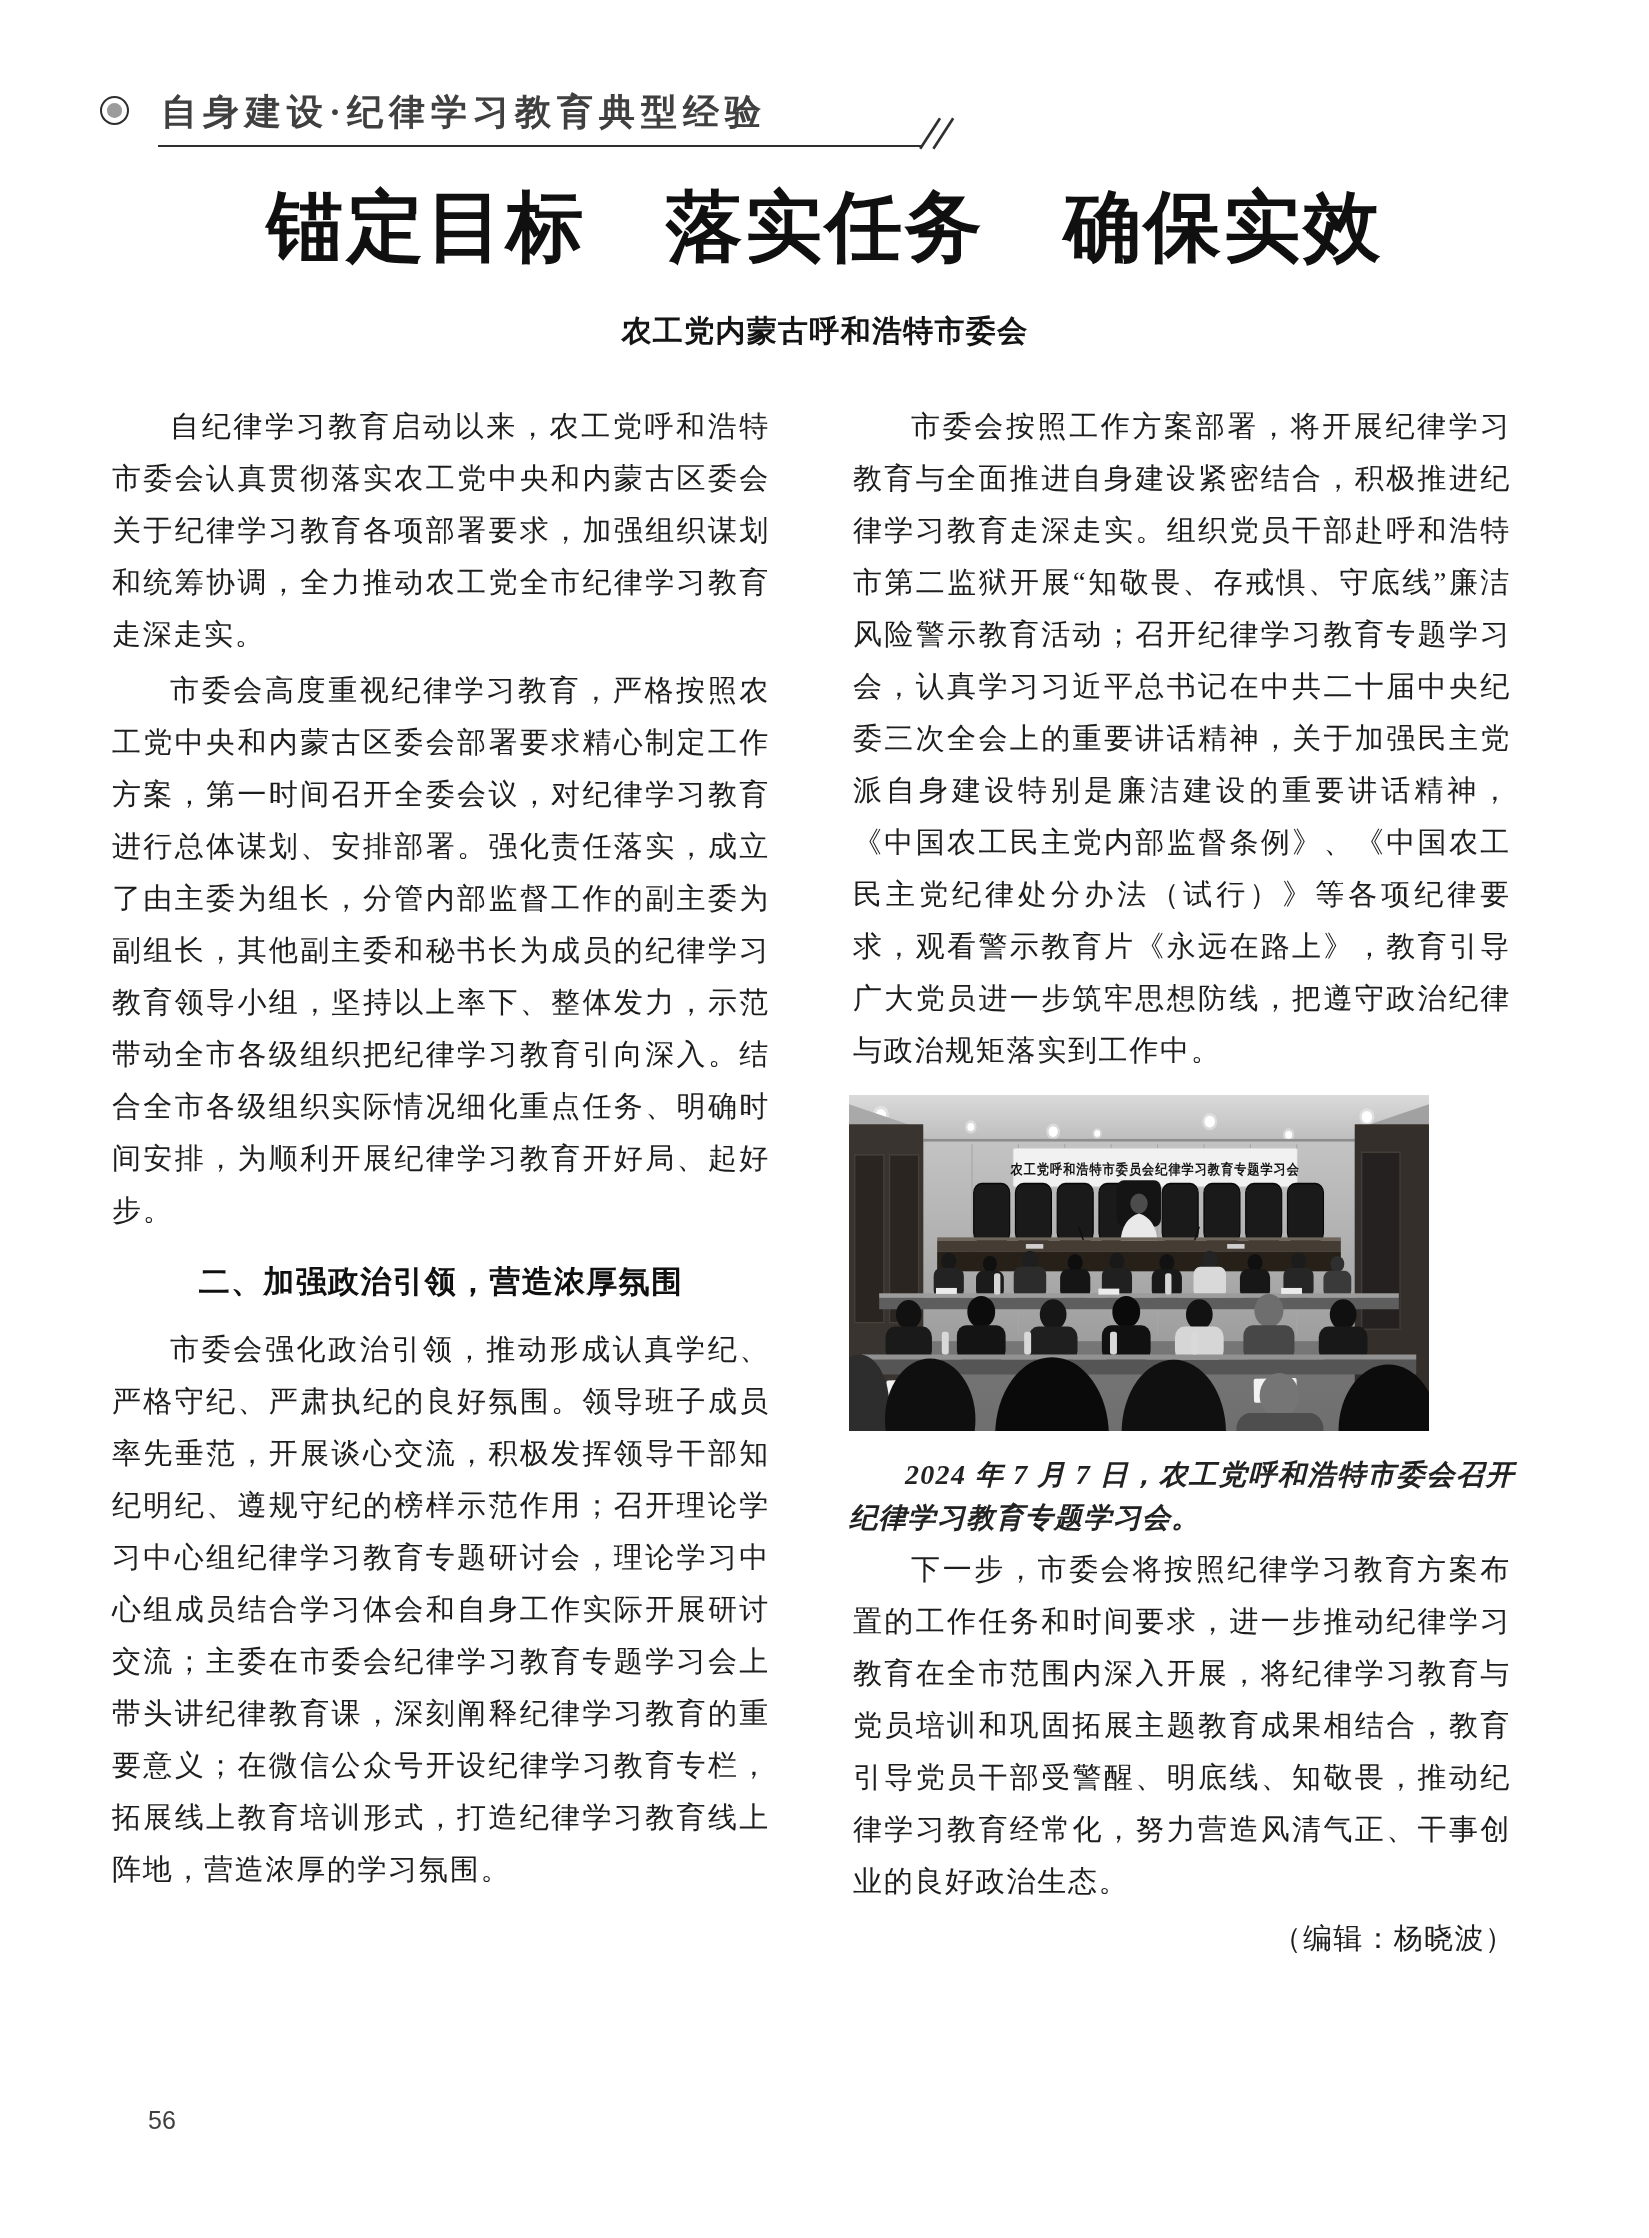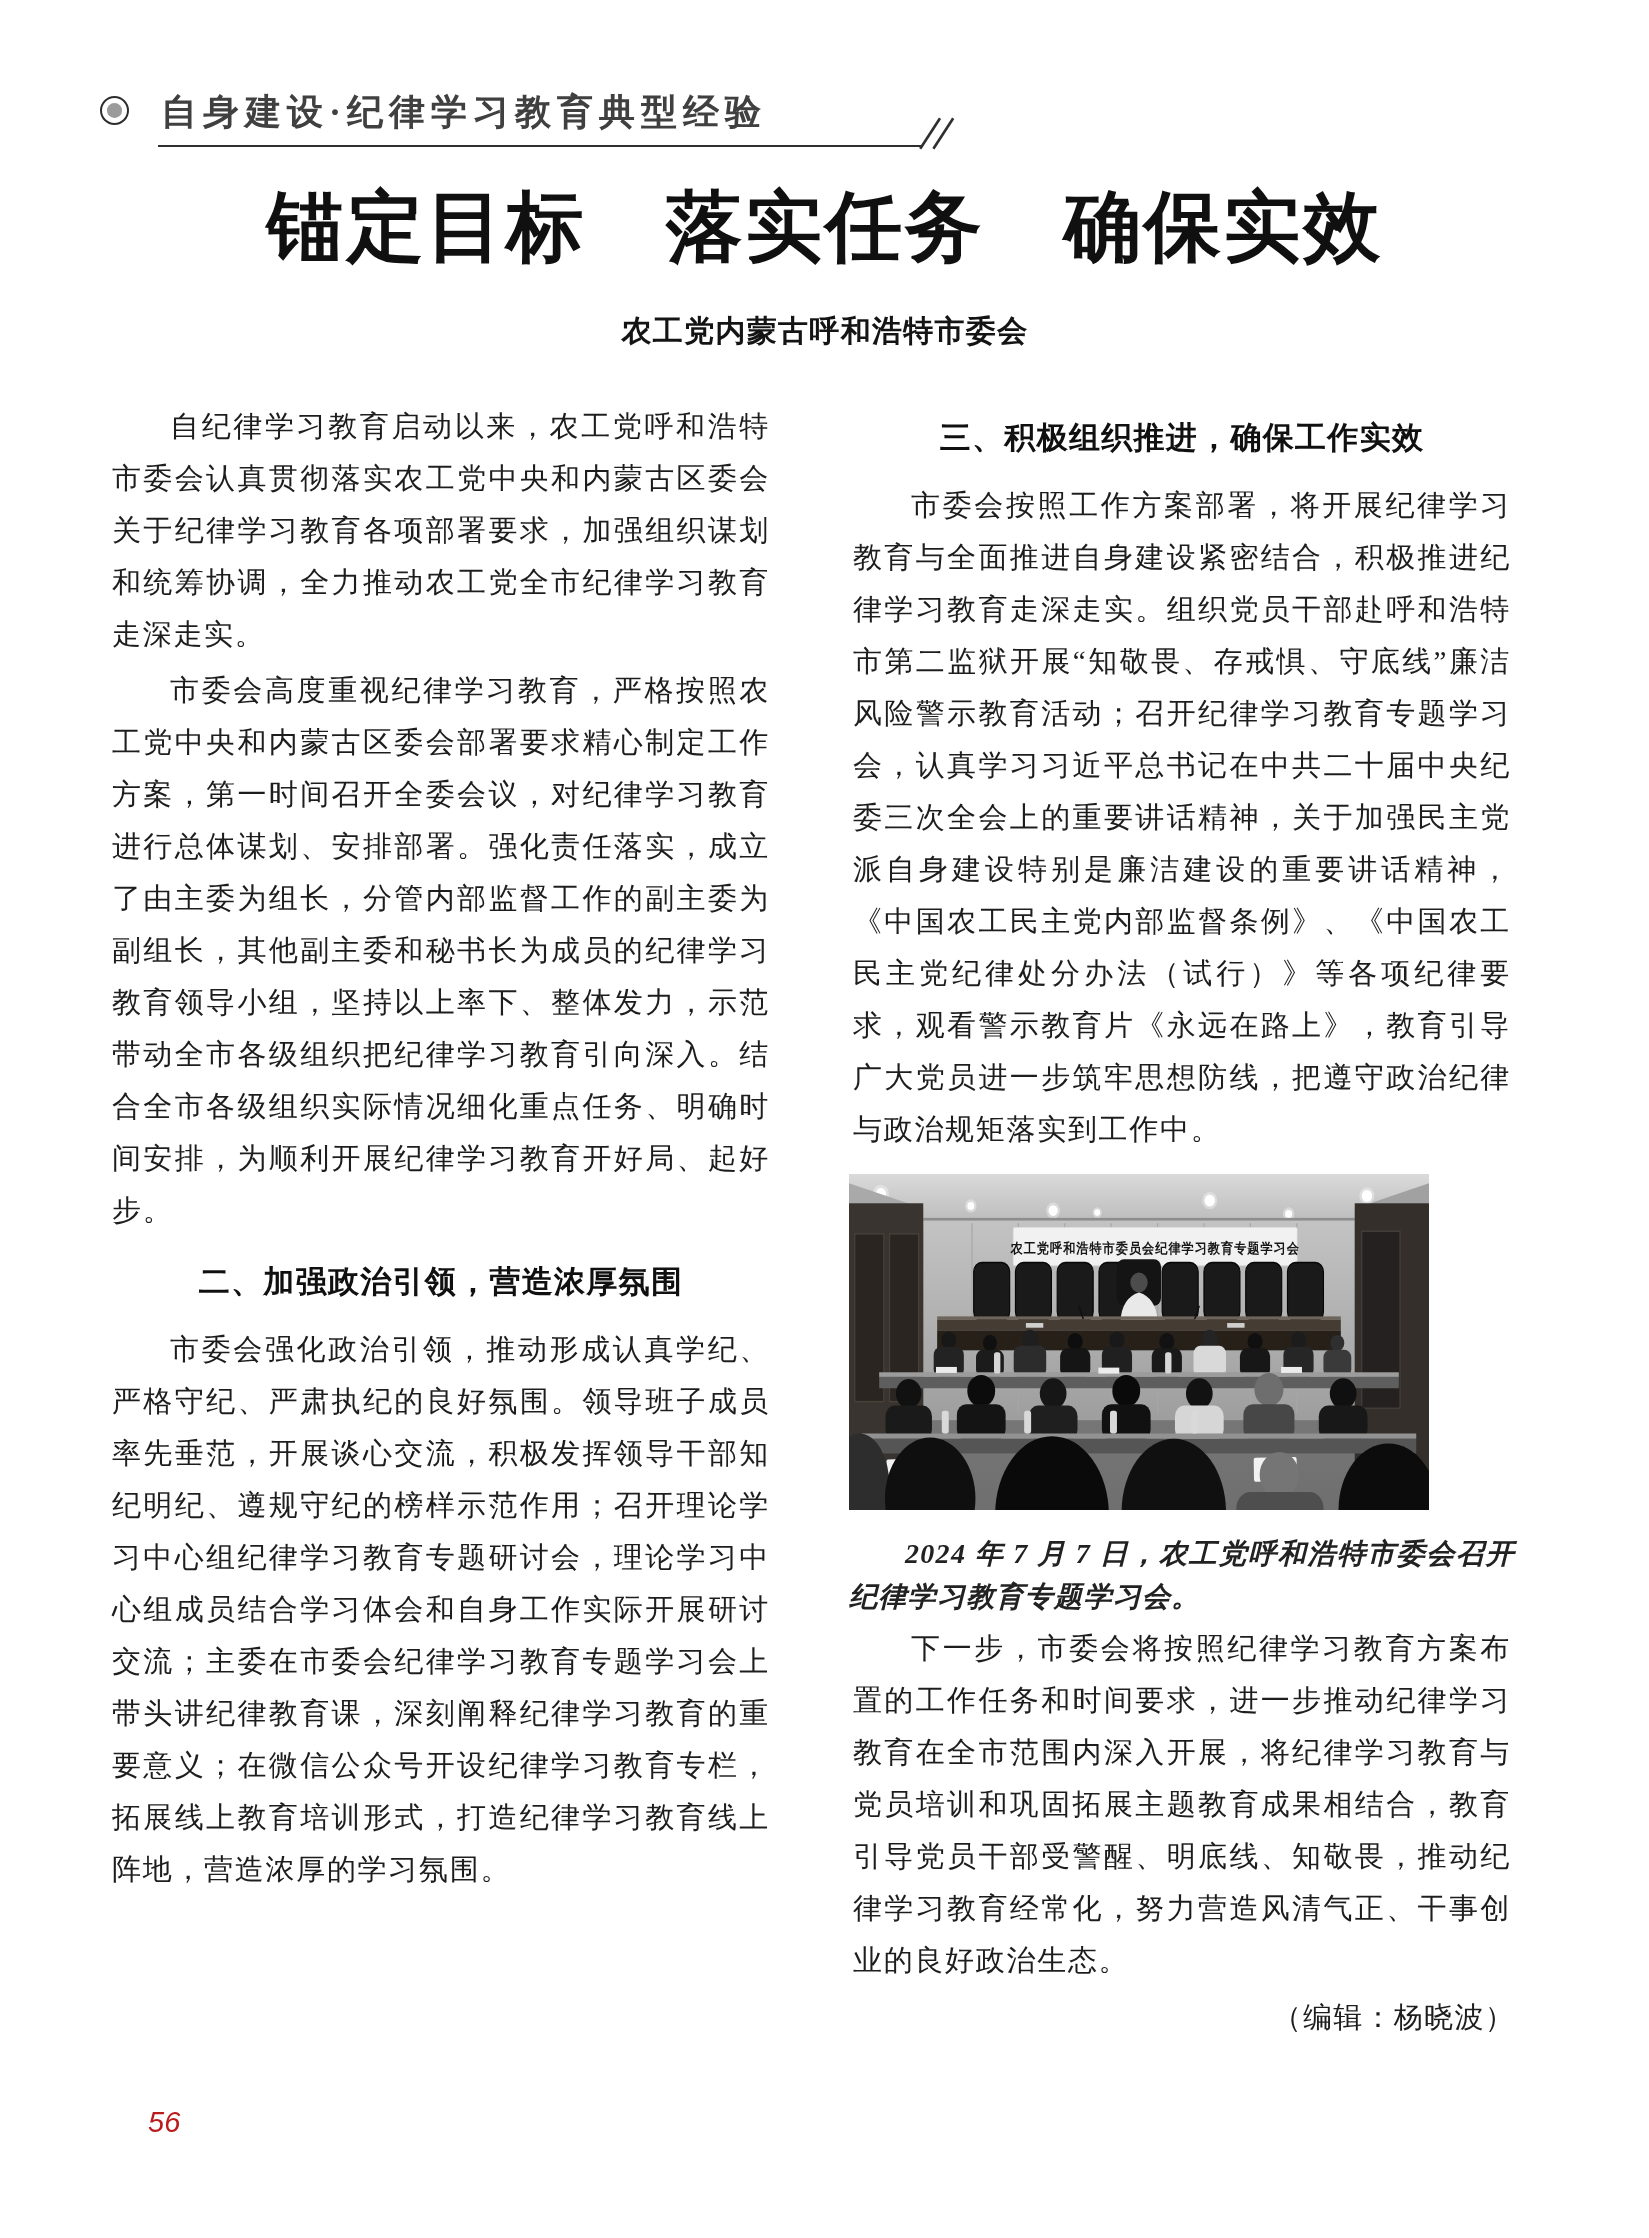--- a/index.html
+++ b/index.html
@@ -56,21 +56,21 @@
   .photo svg{display:block;width:100%;height:100%;}
   .caption{
     margin:22.6px 0 0;font-style:italic;font-weight:600;
     font-size:28px;line-height:43px;letter-spacing:1.3px;text-indent:2em;color:#222;
   }
   .closing{margin-top:10.6px;}
   .editor{margin:5.3px 0 0;text-align:right;text-indent:0;letter-spacing:1.3px;}
   
   .footer-page{
     position:absolute;left:148px;top:2106px;
-    font-family:"Liberation Sans",sans-serif;font-size:29px;color:#b91c1c;font-style:italic;
+    font-family:"Liberation Sans",sans-serif;font-size:25px;color:#404040;
   }
   .footer-journal{
     position:absolute;left:0;top:2109px;width:1650px;text-align:center;
     font-size:27px;letter-spacing:3.3px;color:#222;font-weight:600;
   }
 </style>
 </head>
 <body>
 
 <div class="page">
@@ -89,21 +89,20 @@
   <div class="author">农工党内蒙古呼和浩特市委会</div>
 
   <div class="col col-left">
     <p class="body">自纪律学习教育启动以来，农工党呼和浩特市委会认真贯彻落实农工党中央和内蒙古区委会关于纪律学习教育各项部署要求，加强组织谋划和统筹协调，全力推动农工党全市纪律学习教育走深走实。</p>
     <p class="body">市委会高度重视纪律学习教育，严格按照农工党中央和内蒙古区委会部署要求精心制定工作方案，第一时间召开全委会议，对纪律学习教育进行总体谋划、安排部署。强化责任落实，成立了由主委为组长，分管内部监督工作的副主委为副组长，其他副主委和秘书长为成员的纪律学习教育领导小组，坚持以上率下、整体发力，示范带动全市各级组织把纪律学习教育引向深入。结合全市各级组织实际情况细化重点任务、明确时间安排，为顺利开展纪律学习教育开好局、起好步。</p>
     <h2 class="sec">二、加强政治引领，营造浓厚氛围</h2>
     <p class="body">市委会强化政治引领，推动形成认真学纪、严格守纪、严肃执纪的良好氛围。领导班子成员率先垂范，开展谈心交流，积极发挥领导干部知纪明纪、遵规守纪的榜样示范作用；召开理论学习中心组纪律学习教育专题研讨会，理论学习中心组成员结合学习体会和自身工作实际开展研讨交流；主委在市委会纪律学习教育专题学习会上带头讲纪律教育课，深刻阐释纪律学习教育的重要意义；在微信公众号开设纪律学习教育专栏，拓展线上教育培训形式，打造纪律学习教育线上阵地，营造浓厚的学习氛围。</p>
   </div>
 
   <div class="col col-right">
-    <h2 class="sec">三、积极组织推进，确保工作实效</h2>
     <p class="body">市委会按照工作方案部署，将开展纪律学习教育与全面推进自身建设紧密结合，积极推进纪律学习教育走深走实。组织党员干部赴呼和浩特市第二监狱开展“知敬畏、存戒惧、守底线”廉洁风险警示教育活动；召开纪律学习教育专题学习会，认真学习习近平总书记在中共二十届中央纪委三次全会上的重要讲话精神，关于加强民主党派自身建设特别是廉洁建设的重要讲话精神，《中国农工民主党内部监督条例》、《中国农工民主党纪律处分办法（试行）》等各项纪律要求，观看警示教育片《永远在路上》，教育引导广大党员进一步筑牢思想防线，把遵守政治纪律与政治规矩落实到工作中。</p>
 
     <div class="photo">
       <svg viewBox="0 0 1000 505" preserveAspectRatio="none" style="font-size:44px">
         <defs>
           <linearGradient id="gCeil" x1="0" y1="0" x2="0" y2="1">
             <stop offset="0" stop-color="#dadada"></stop>
               <stop offset="1" stop-color="#bdbdbd"></stop>
           </linearGradient>
           <linearGradient id="gWall" x1="0" y1="0" x2="0" y2="1">

